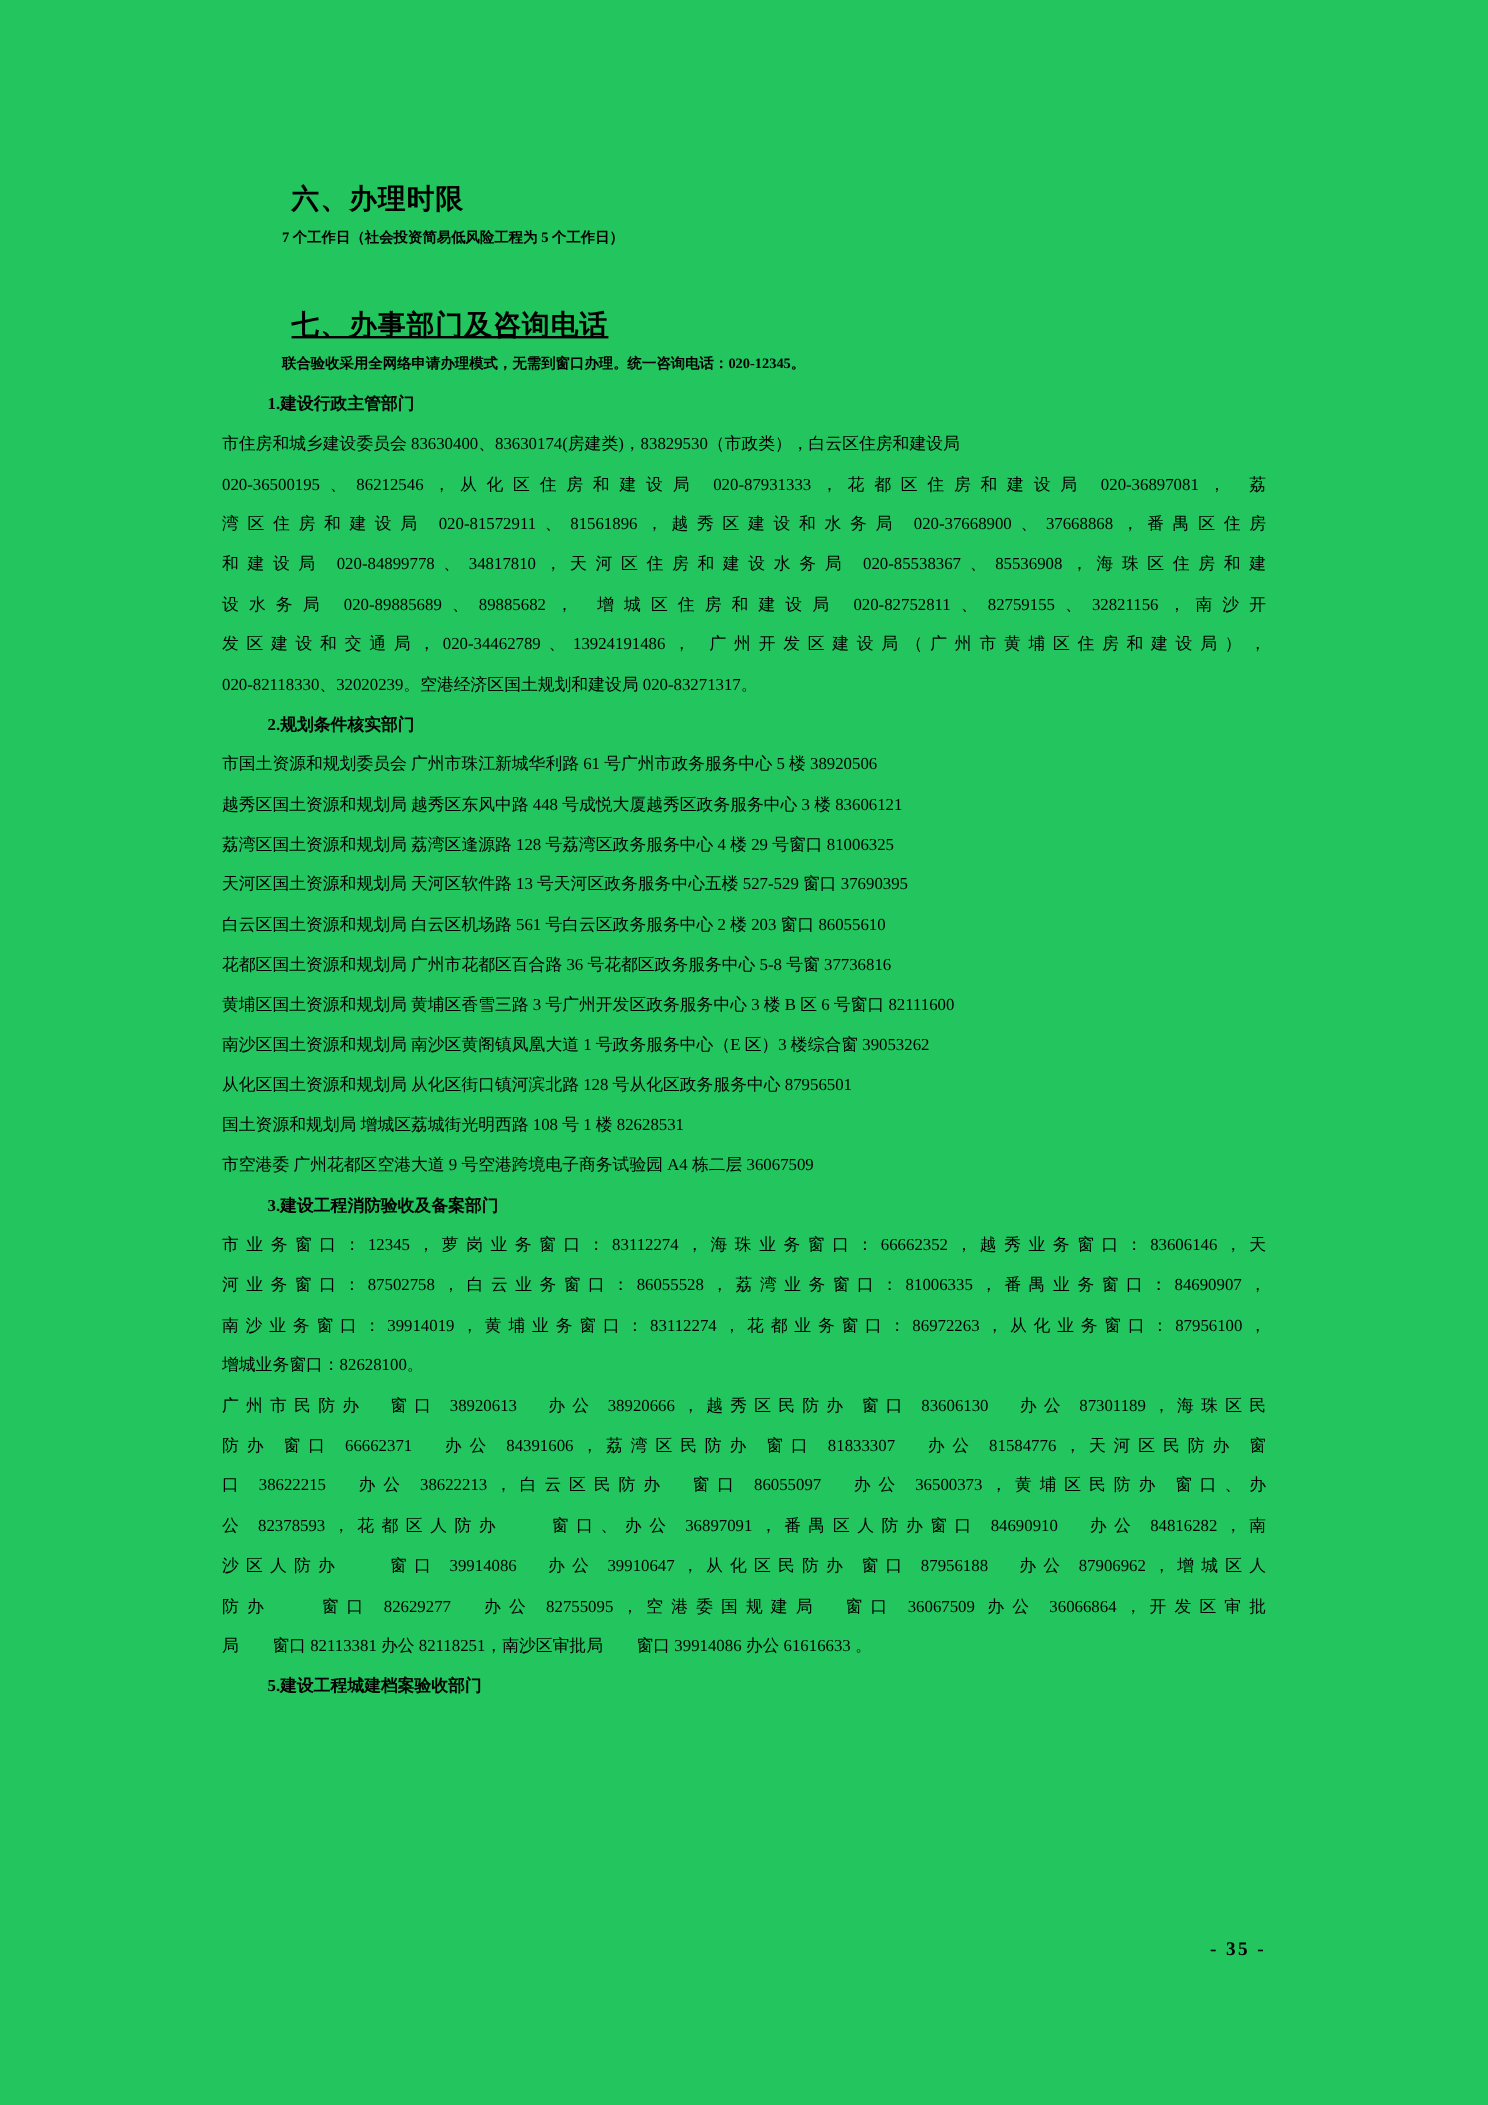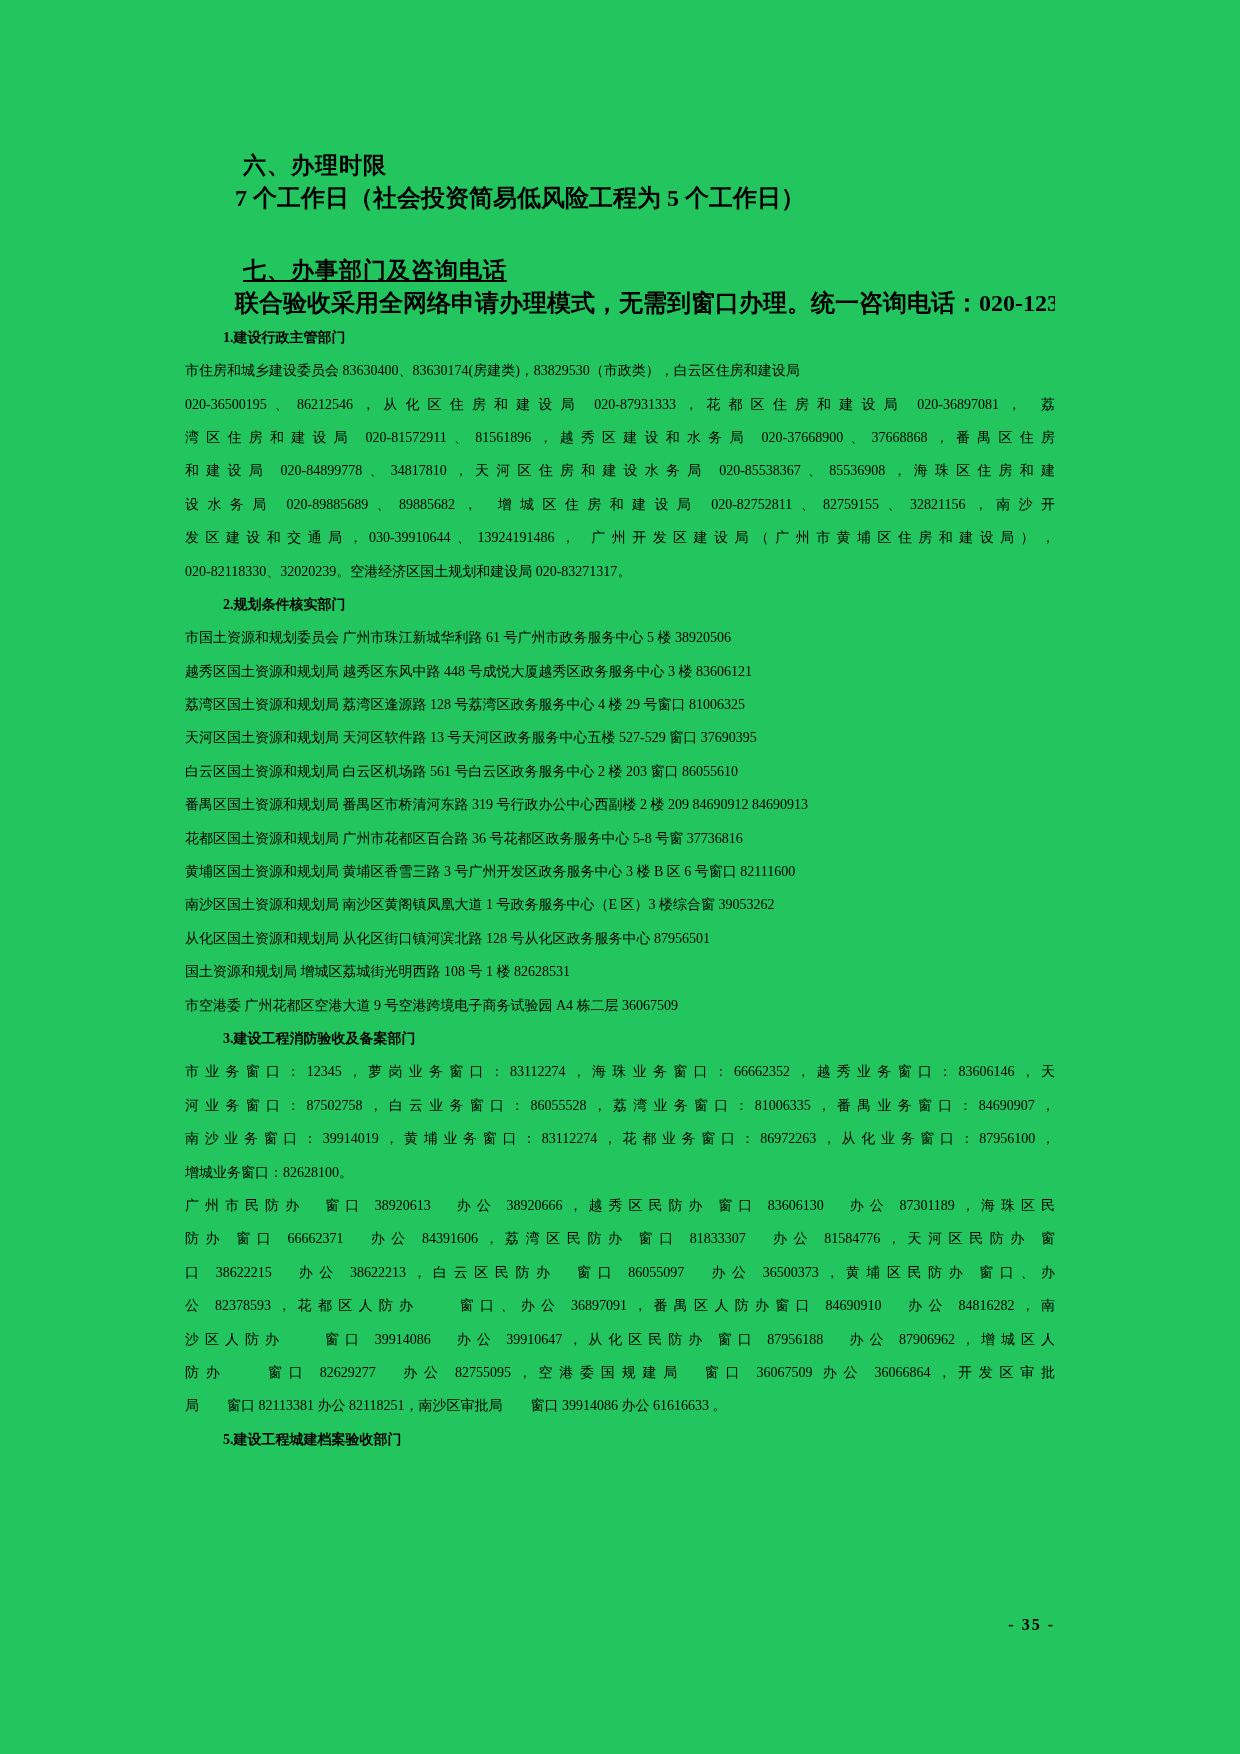--- a/index.html
+++ b/index.html
@@ -35,21 +35,21 @@
     font-weight:700;
     font-size:23px;
     line-height:34px;
     height:34px;
     padding-left:58px;
     letter-spacing:1px;
   }
   .gap{margin-top:38px;text-decoration:underline;}
   .lead{
     font-weight:700;
-    font-size:24px;
+    font-size:12px;
     padding-left:50px;
   }
   .item{
     font-weight:700;
     padding-left:38px;
   }
   .pagenum{
     position:absolute;
     left:0;
     top:1616px;
@@ -69,29 +69,28 @@
       <div class="line h1">六、办理时限</div>
       <div class="line lead">7 个工作日（社会投资简易低风险工程为 5 个工作日）</div>
       <div class="line h1 gap">七、办事部门及咨询电话</div>
       <div class="line lead">联合验收采用全网络申请办理模式，无需到窗口办理。统一咨询电话：020-12345。</div>
       <div class="line item">1.建设行政主管部门</div>
       <div class="line">市住房和城乡建设委员会 83630400、83630174(房建类)，83829530（市政类），白云区住房和建设局</div>
       <div class="line j">020-36500195、86212546，从化区住房和建设局 020-87931333，花都区住房和建设局 020-36897081， 荔</div>
       <div class="line j">湾区住房和建设局 020-81572911、81561896，越秀区建设和水务局 020-37668900、37668868，番禺区住房</div>
       <div class="line j">和建设局 020-84899778、34817810，天河区住房和建设水务局 020-85538367、85536908，海珠区住房和建</div>
       <div class="line j">设水务局 020-89885689、89885682， 增城区住房和建设局 020-82752811、82759155、32821156，南沙开</div>
-      <div class="line j">发区建设和交通局，030-39910644、13924191486， 广州开发区建设局（广州市黄埔区住房和建设局），</div>
+      <div class="line j">发区建设和交通局，020-34462789、13924191486， 广州开发区建设局（广州市黄埔区住房和建设局），</div>
       <div class="line">020-82118330、32020239。空港经济区国土规划和建设局 020-83271317。</div>
       <div class="line item">2.规划条件核实部门</div>
       <div class="line">市国土资源和规划委员会 广州市珠江新城华利路 61 号广州市政务服务中心 5 楼  38920506</div>
       <div class="line">越秀区国土资源和规划局 越秀区东风中路 448 号成悦大厦越秀区政务服务中心 3 楼  83606121</div>
       <div class="line">荔湾区国土资源和规划局 荔湾区逢源路 128 号荔湾区政务服务中心 4 楼 29 号窗口  81006325</div>
       <div class="line">天河区国土资源和规划局 天河区软件路 13 号天河区政务服务中心五楼 527-529 窗口  37690395</div>
       <div class="line">白云区国土资源和规划局 白云区机场路 561 号白云区政务服务中心 2 楼 203 窗口  86055610</div>
-      <div class="line">番禺区国土资源和规划局 番禺区市桥清河东路 319 号行政办公中心西副楼 2 楼 209  84690912  84690913</div>
       <div class="line">花都区国土资源和规划局 广州市花都区百合路 36 号花都区政务服务中心 5-8 号窗  37736816</div>
       <div class="line">黄埔区国土资源和规划局 黄埔区香雪三路 3 号广州开发区政务服务中心 3 楼 B 区 6 号窗口  82111600</div>
       <div class="line">南沙区国土资源和规划局 南沙区黄阁镇凤凰大道 1 号政务服务中心（E 区）3 楼综合窗  39053262</div>
       <div class="line">从化区国土资源和规划局 从化区街口镇河滨北路 128 号从化区政务服务中心  87956501</div>
       <div class="line">国土资源和规划局 增城区荔城街光明西路 108 号 1 楼  82628531</div>
       <div class="line">市空港委 广州花都区空港大道 9 号空港跨境电子商务试验园 A4 栋二层  36067509</div>
       <div class="line item">3.建设工程消防验收及备案部门</div>
       <div class="line j">市业务窗口：12345，萝岗业务窗口：83112274，海珠业务窗口：66662352，越秀业务窗口：83606146，天</div>
       <div class="line j">河业务窗口：87502758，白云业务窗口：86055528，荔湾业务窗口：81006335，番禺业务窗口：84690907，</div>
       <div class="line j">南沙业务窗口：39914019，黄埔业务窗口：83112274，花都业务窗口：86972263，从化业务窗口：87956100，</div>

